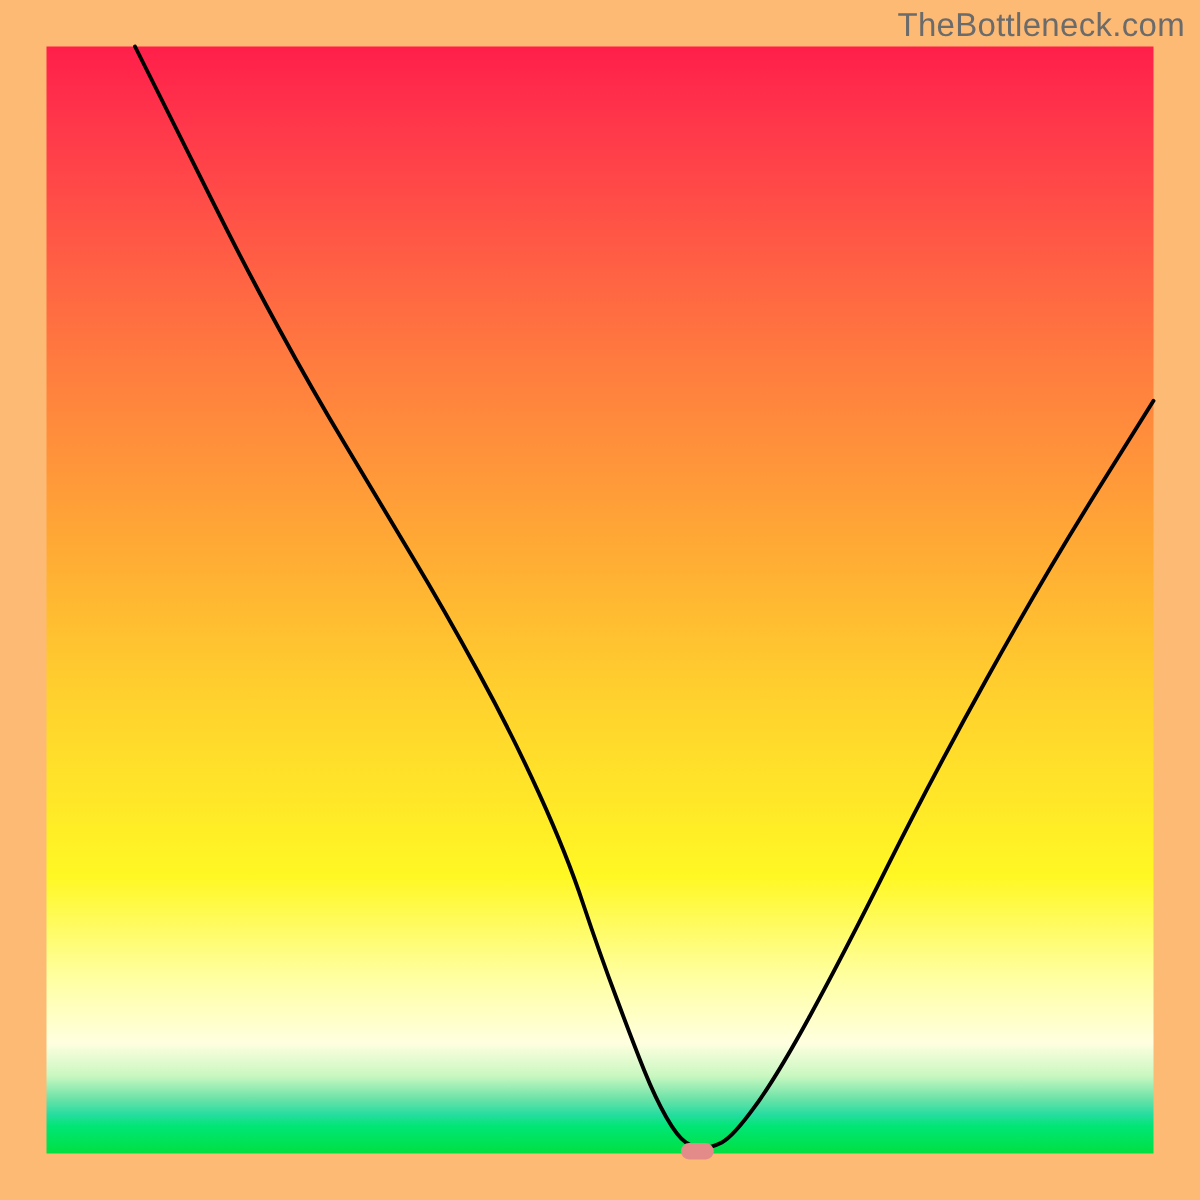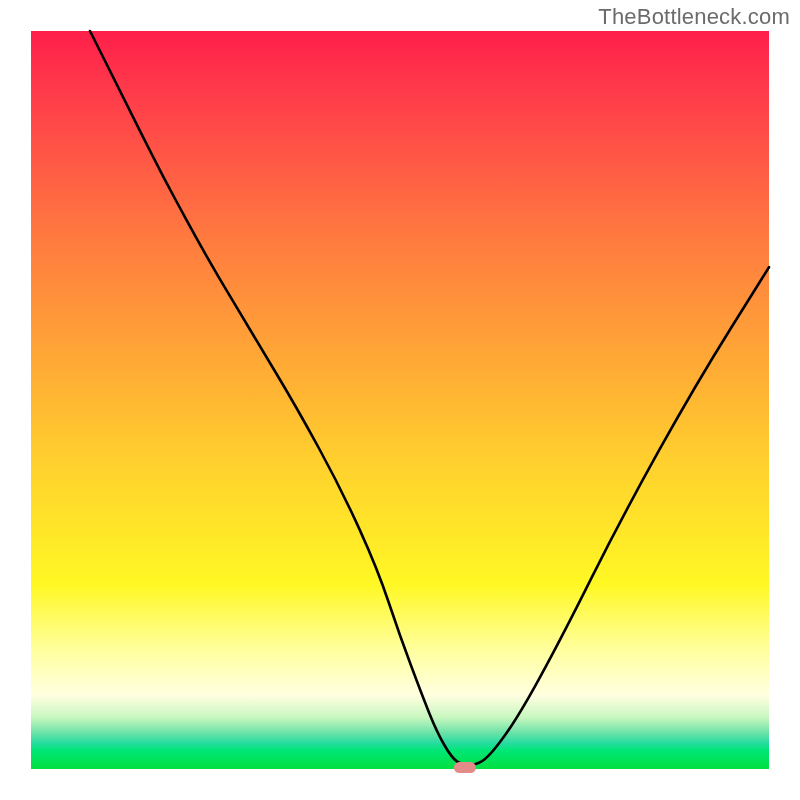--- a/index.html
+++ b/index.html
@@ -1,21 +1,21 @@
 <!DOCTYPE html>
 <html><head>
 <meta charset="utf-8">
 <style>
   * { margin: 0; padding: 0; box-sizing: border-box; }
   html, body { width: 800px; height: 800px; overflow: hidden; background: #000; }
   .frame {
     position: relative;
     width: 800px;
     height: 800px;
-    background: #ffffff;
+    background: #fdba74;
   }
   .attribution {
     position: absolute;
     top: 4px;
     right: 10px;
     font-family: Arial, Helvetica, sans-serif;
     font-size: 22px;
     font-weight: 400;
     color: #6b6b6b;
     letter-spacing: 0.2px;

